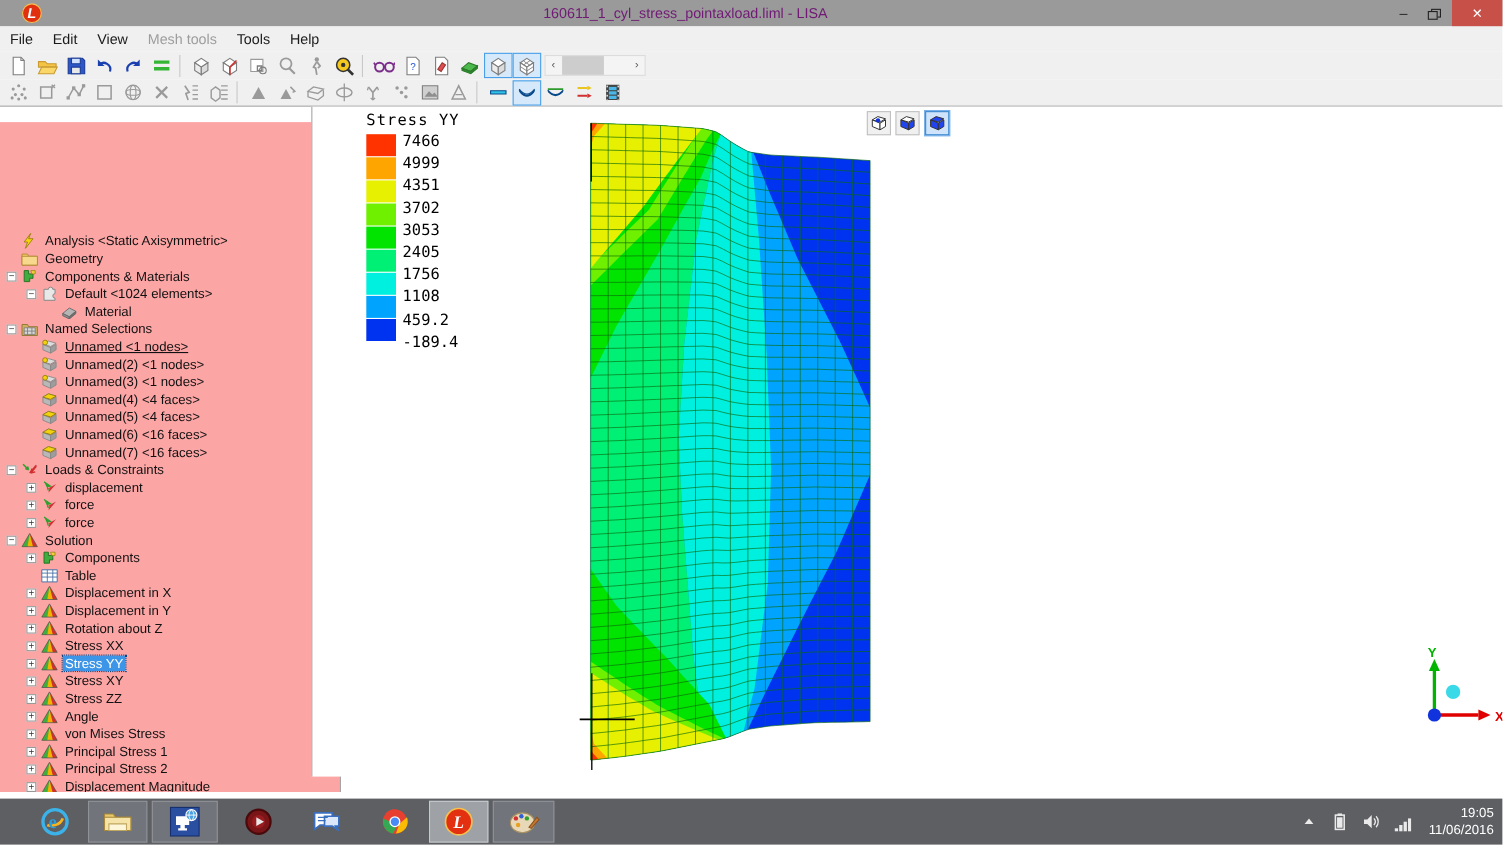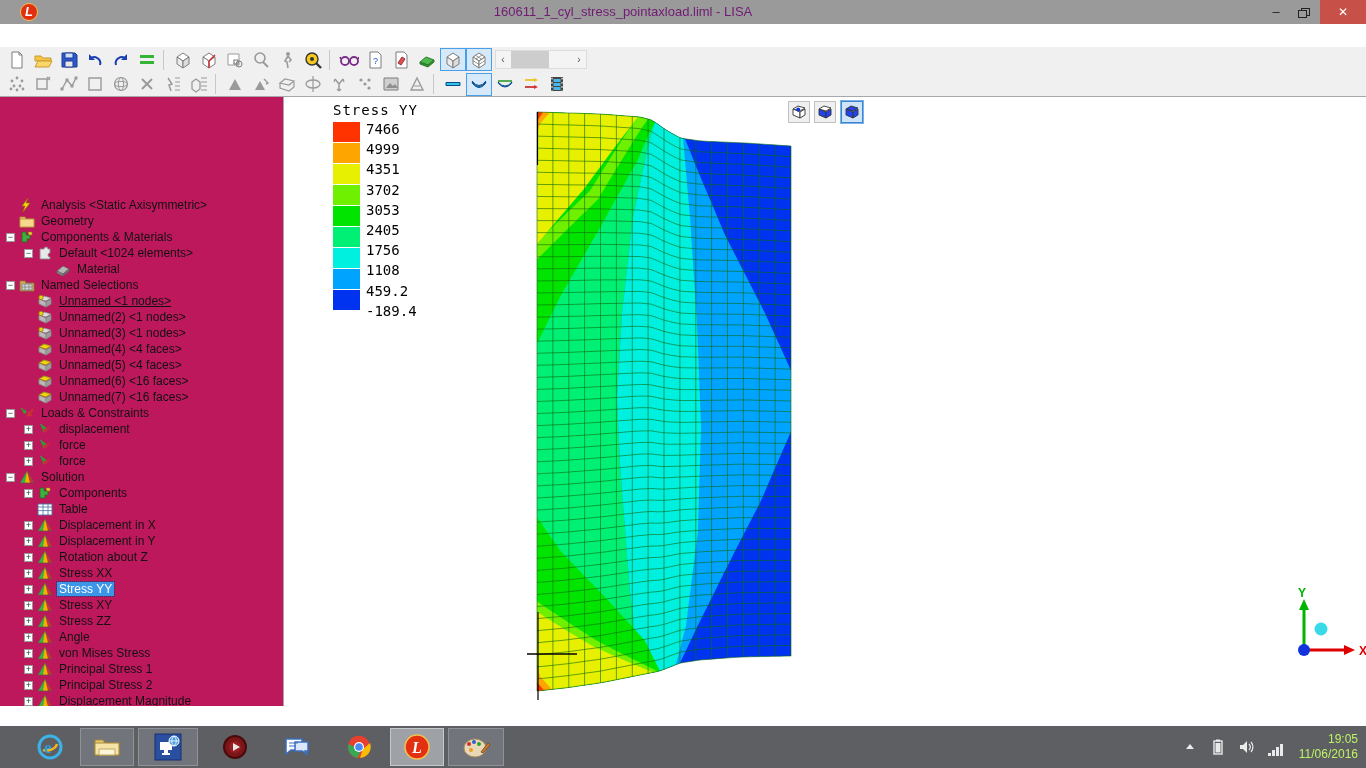--- a/index.html
+++ b/index.html
@@ -33,21 +33,21 @@
   .tb { display:flex; align-items:center; padding-left:4px; }
   .tbi { width:26px; height:23px; display:flex; align-items:center; justify-content:center; flex:0 0 auto; }
   .tbi.sel { border:1px solid #4aa0e8; background:#d6e9fb; }
   .tbsep { width:7px; height:20px; border-left:1px solid #c8c8c8; margin-left:3px; flex:0 0 auto; }
   #tb-scroll { display:flex; align-items:center; height:19px; width:92px; background:#f4f4f4; border:1px solid #dcdcdc; margin-left:3px; }
   #tb-scroll .arr { width:14px; text-align:center; font-size:10px; color:#555; }
   #tb-scroll .track { position:relative; flex:1; height:17px; }
   #tb-scroll .thumb { position:absolute; left:1px; top:0; width:38px; height:17px; background:#cdcdcd; }
 
   
-  #treepanel { left:0; top:97px; width:310px; height:609px; background:#be185d; border-right:1px solid #a5a5a5; overflow:hidden; }
+  #treepanel { left:0; top:111px; width:310px; height:609px; background:#fca5a5; border-right:1px solid #a5a5a5; overflow:hidden; }
   #viewport { left:283px; top:97px; width:1083px; height:609px; background:#fff; border-left:1px solid #a5a5a5; }
   .trow { position:absolute; height:16px; font-size:12px; color:#111; white-space:nowrap; display:flex; align-items:center; }
   .texp { width:9px; height:9px; border:1px solid #999; background:#fff; font-size:9px; line-height:7px; text-align:center; color:#333; margin-right:4px; flex:0 0 auto; }
   .tico { width:16px; height:14px; margin-right:4px; flex:0 0 auto; }
   .tlabel { padding:0 2px; }
   .trow.selected .tlabel { background:#3d95e8; color:#fff; outline:1px dotted #10427a; }
 
   
   #legend-title { left:333px; top:102px; font-family:"DejaVu Sans Mono", monospace; font-size:14px; color:#000; letter-spacing:1px; }
   .lg-swatch { position:absolute; left:333px; width:27px; height:20px; }
@@ -60,38 +60,46 @@
   
   #statusbar { left:0; top:706px; width:1366px; height:20px; background:#f0f0f0; border-top:1px solid #cfcfcf;
      font-size:13px; color:#111; padding:2px 0 0 6px; }
 
   
   #taskbar { left:0; top:726px; width:1366px; height:42px; background:#5d5f63; }
   .task-app { position:absolute; top:2px; height:38px; display:flex; align-items:center; justify-content:center; }
   .task-app.running { background:#71747a; border:1px solid #8f9297; }
   .task-app.active { background:#9ea1a5; border:1px solid #c6c9cc; }
   #tray { position:absolute; right:8px; top:0; height:42px; display:flex; align-items:center; gap:10px; }
-  #clock { color:#bef264; font-size:12px; text-align:right; line-height:15px; padding-left:6px; }
+  #clock { color:#ffffff; font-size:12px; text-align:right; line-height:15px; padding-left:6px; }
 </style>
 </head>
 <body>
 
 <div id="stage">
 
   <div class="abs" id="titlebar">
     <div id="app-logo">L</div>
     <div class="title">160611_1_cyl_stress_pointaxload.liml - LISA</div>
     <div class="winbtn" id="btn-min">–</div>
     <div class="winbtn" id="btn-restore">
       <span class="sq"></span>
       <span class="sq sq2"></span>
     </div>
     <div class="winbtn" id="btn-close">✕</div>
   </div>
 
+  <div class="abs" id="menubar">
+      <div class="menu-item">File</div>
+      <div class="menu-item">Edit</div>
+      <div class="menu-item">View</div>
+      <div class="menu-item disabled">Mesh tools</div>
+      <div class="menu-item">Tools</div>
+      <div class="menu-item">Help</div>
+    </div>
 
   <div class="abs tb" id="toolbar1">
       <div class="tbi">
         <svg width="20" height="20" viewBox="0 0 20 20">
           <path d="M5 2h7l3 3v13H5z" fill="#fff" stroke="#7d7d7d" stroke-width="1"></path>
           <path d="M12 2v3h3" fill="none" stroke="#7d7d7d" stroke-width="1"></path>
         </svg>
       </div>
       <div class="tbi">
         <svg width="20" height="20" viewBox="0 0 20 20">

